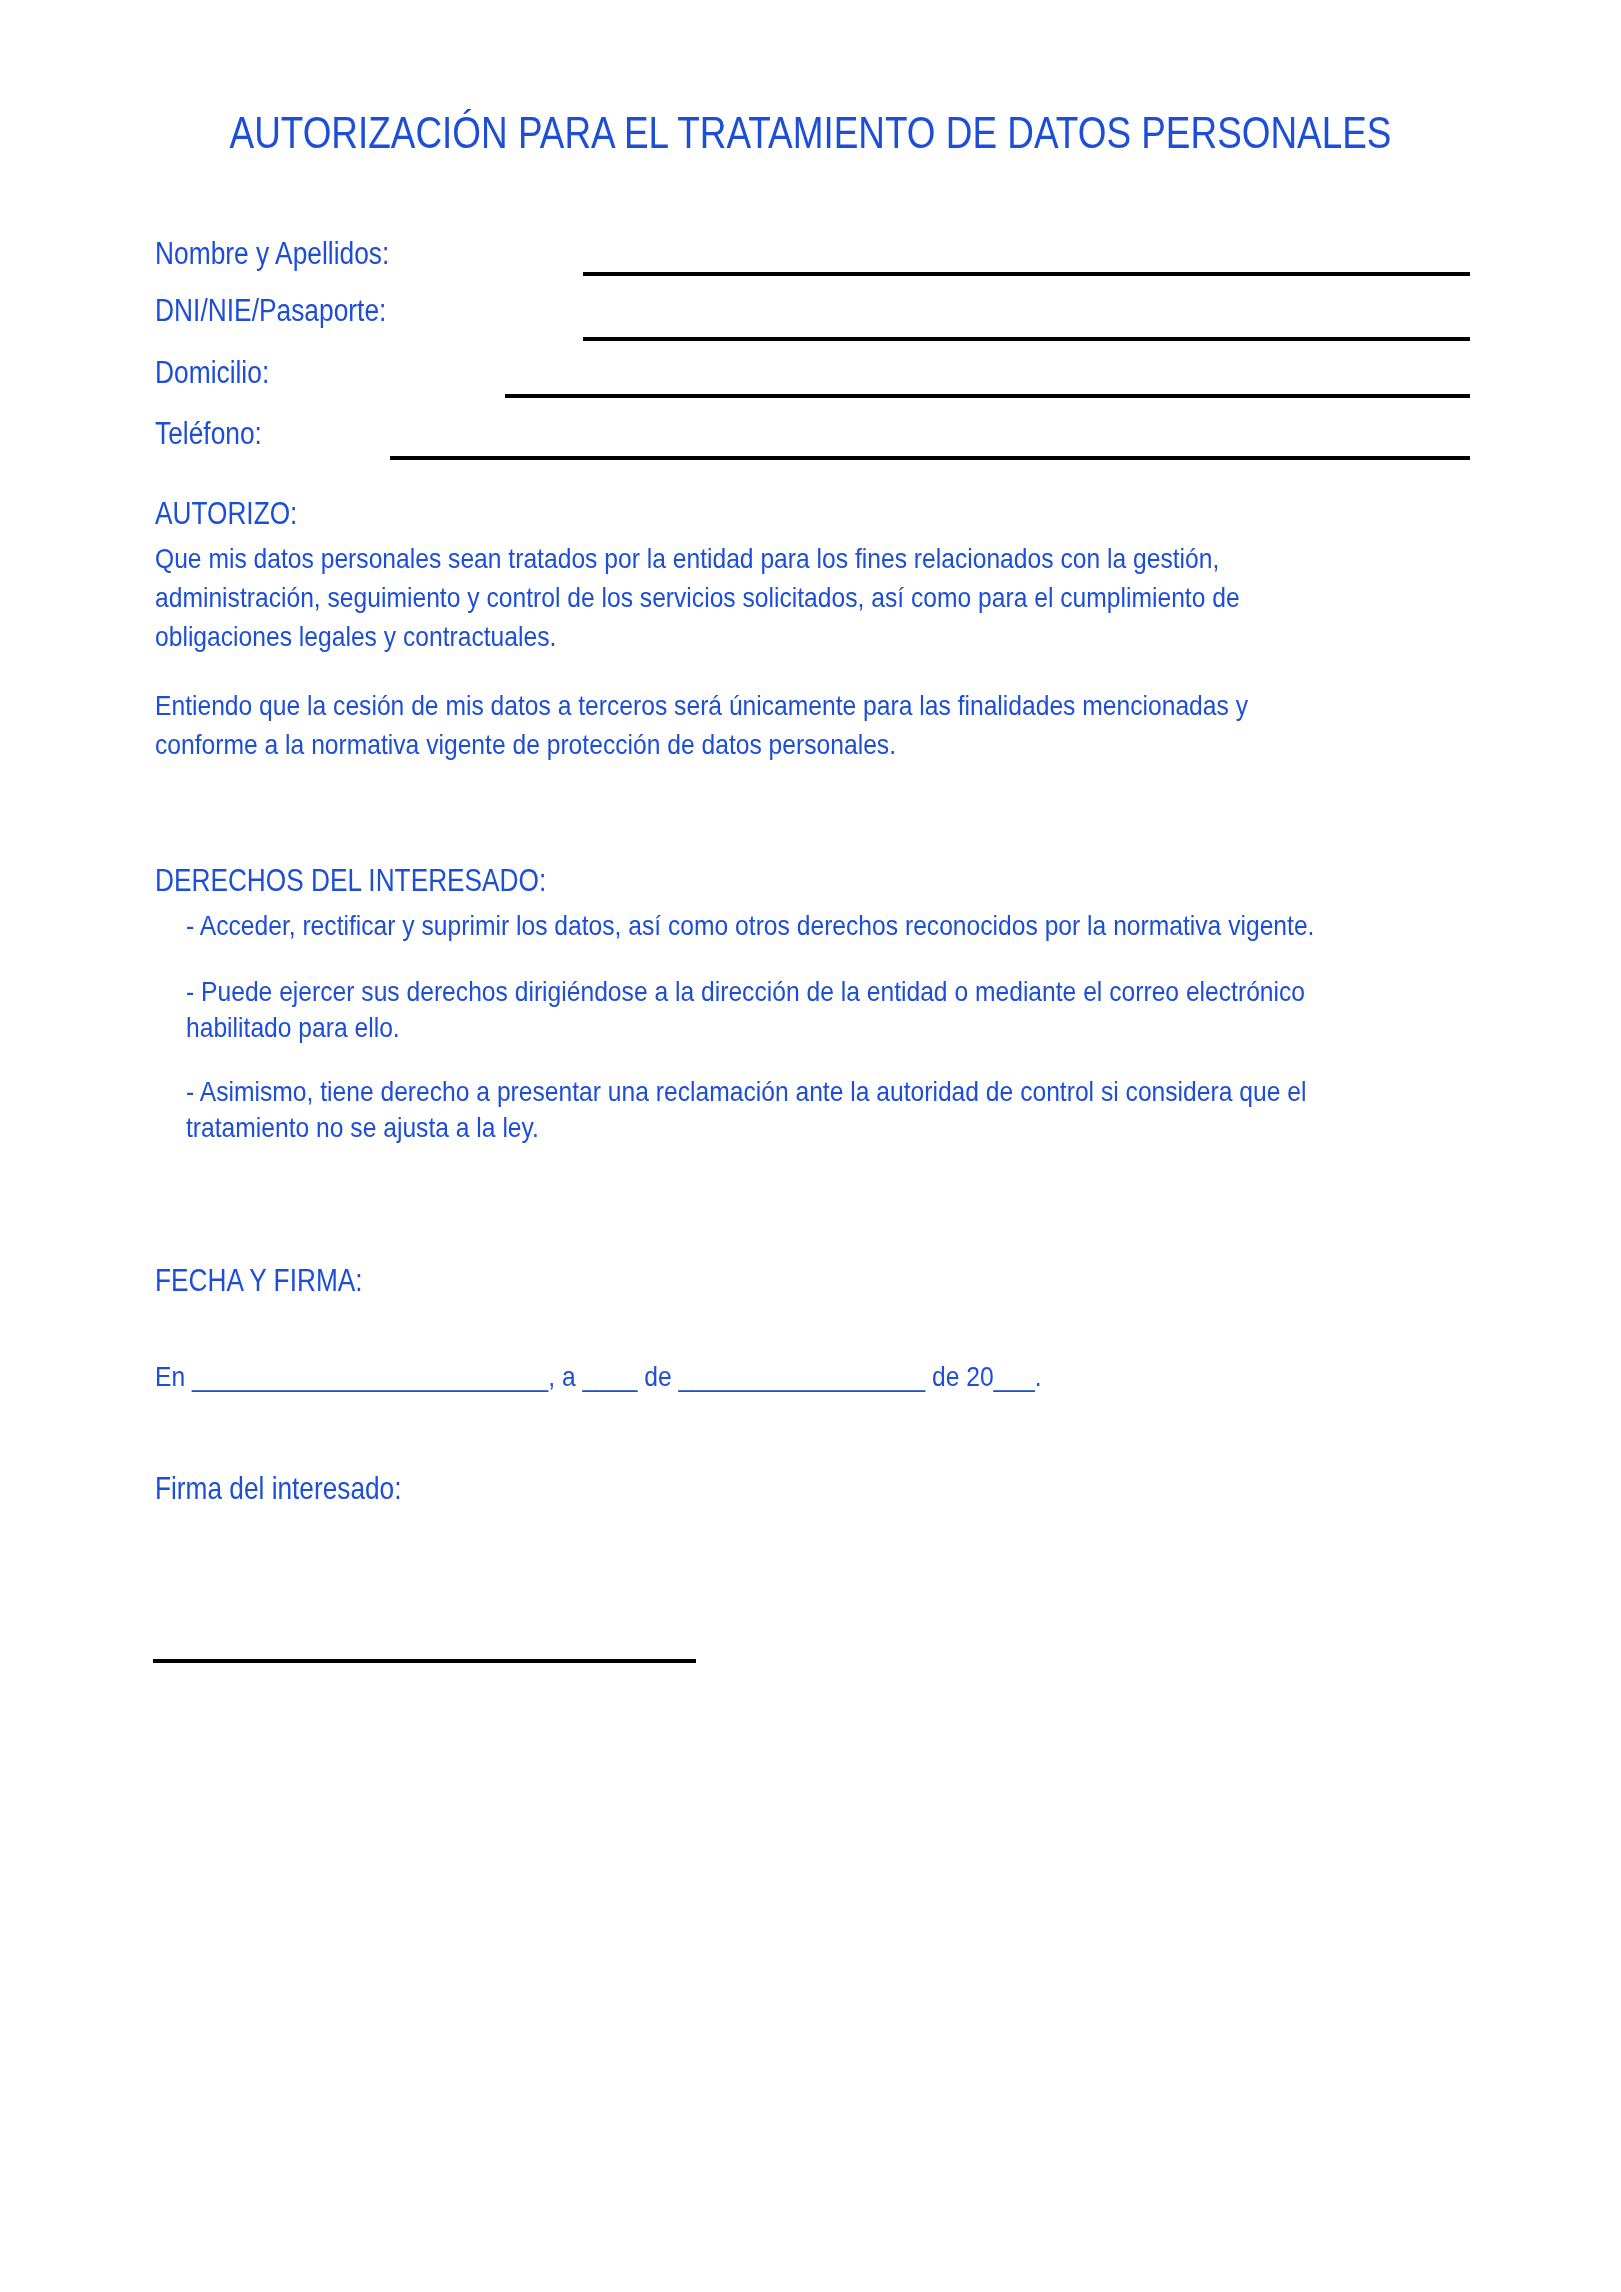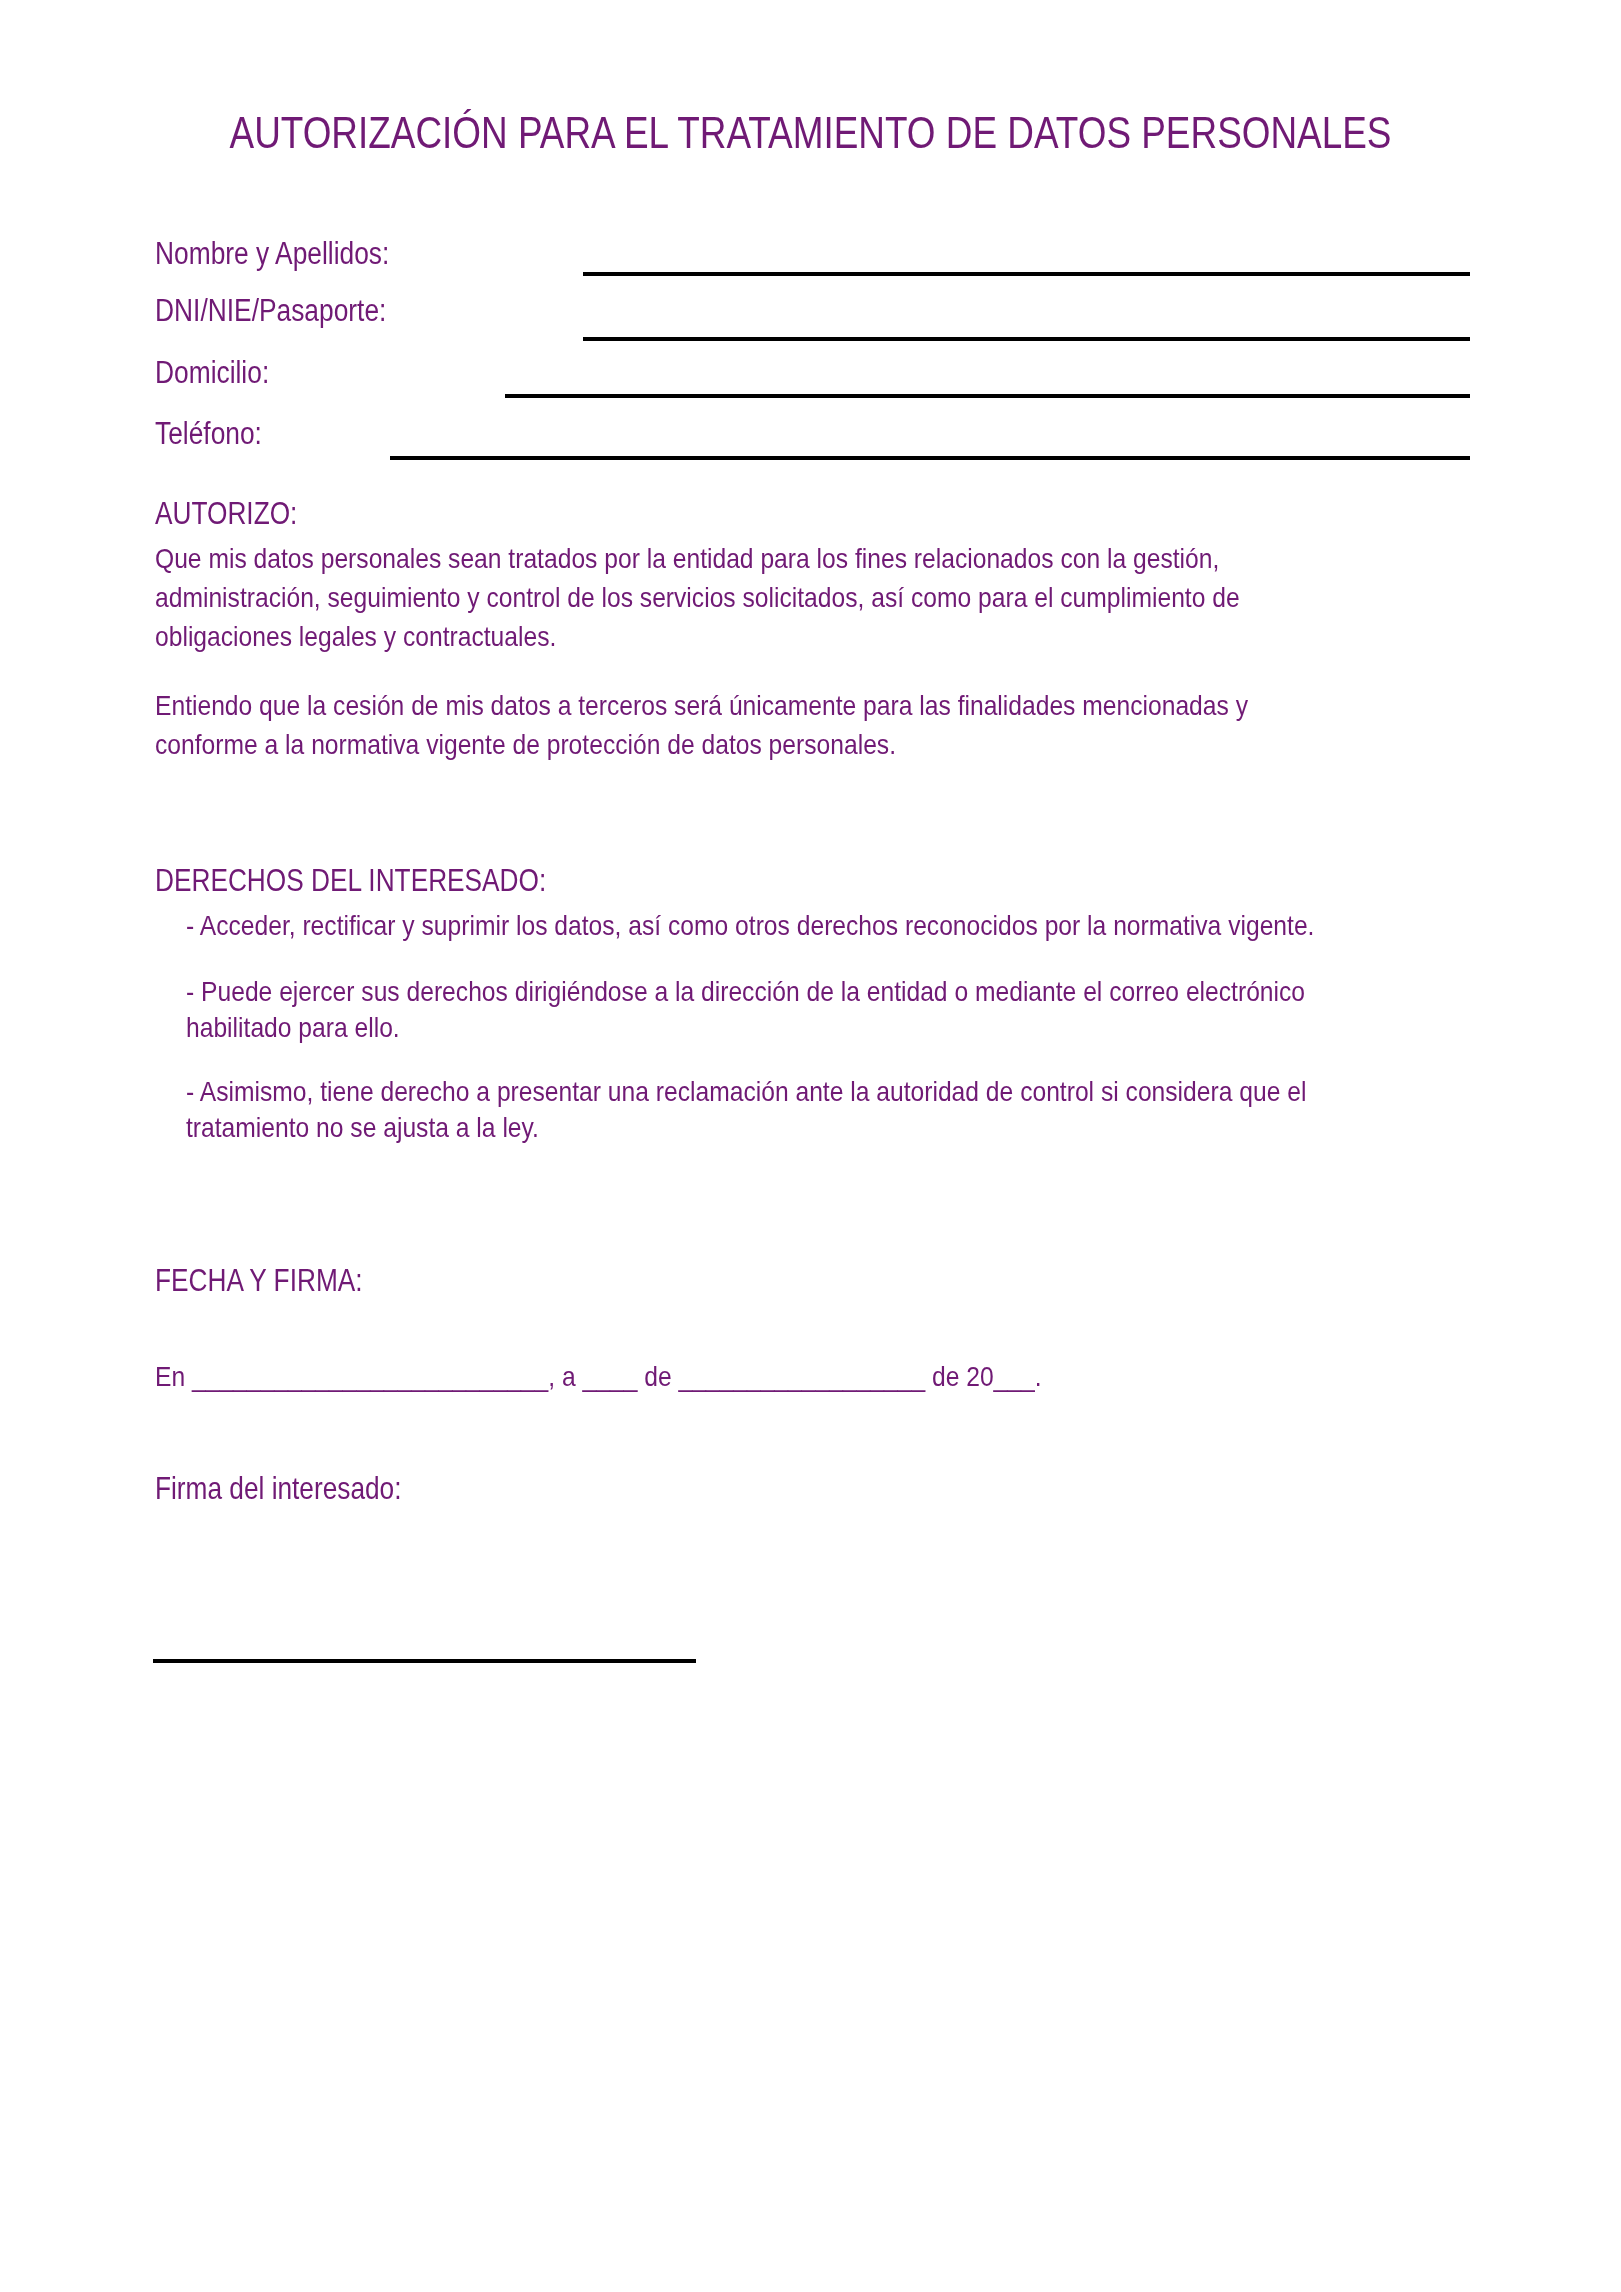--- a/index.html
+++ b/index.html
@@ -4,21 +4,21 @@
 <title>Documento</title>
 <style>
   html, body { margin: 0; padding: 0; background: #888; }
   .page {
     position: relative;
     width: 1621px;
     height: 2293px;
     margin: 0 auto;
     background: #ffffff;
     font-family: "Liberation Sans", sans-serif;
-    color: #701a75;
+    color: #1d4ed8;
     overflow: hidden;
   }
   .abs { position: absolute; }
   
   .doc-title {
     left: 0; top: 110px; width: 100%;
     font-size: 45px; line-height: 1; text-align: center;
     transform: scaleX(0.82); transform-origin: 50% 0;
     white-space: nowrap;
   }

